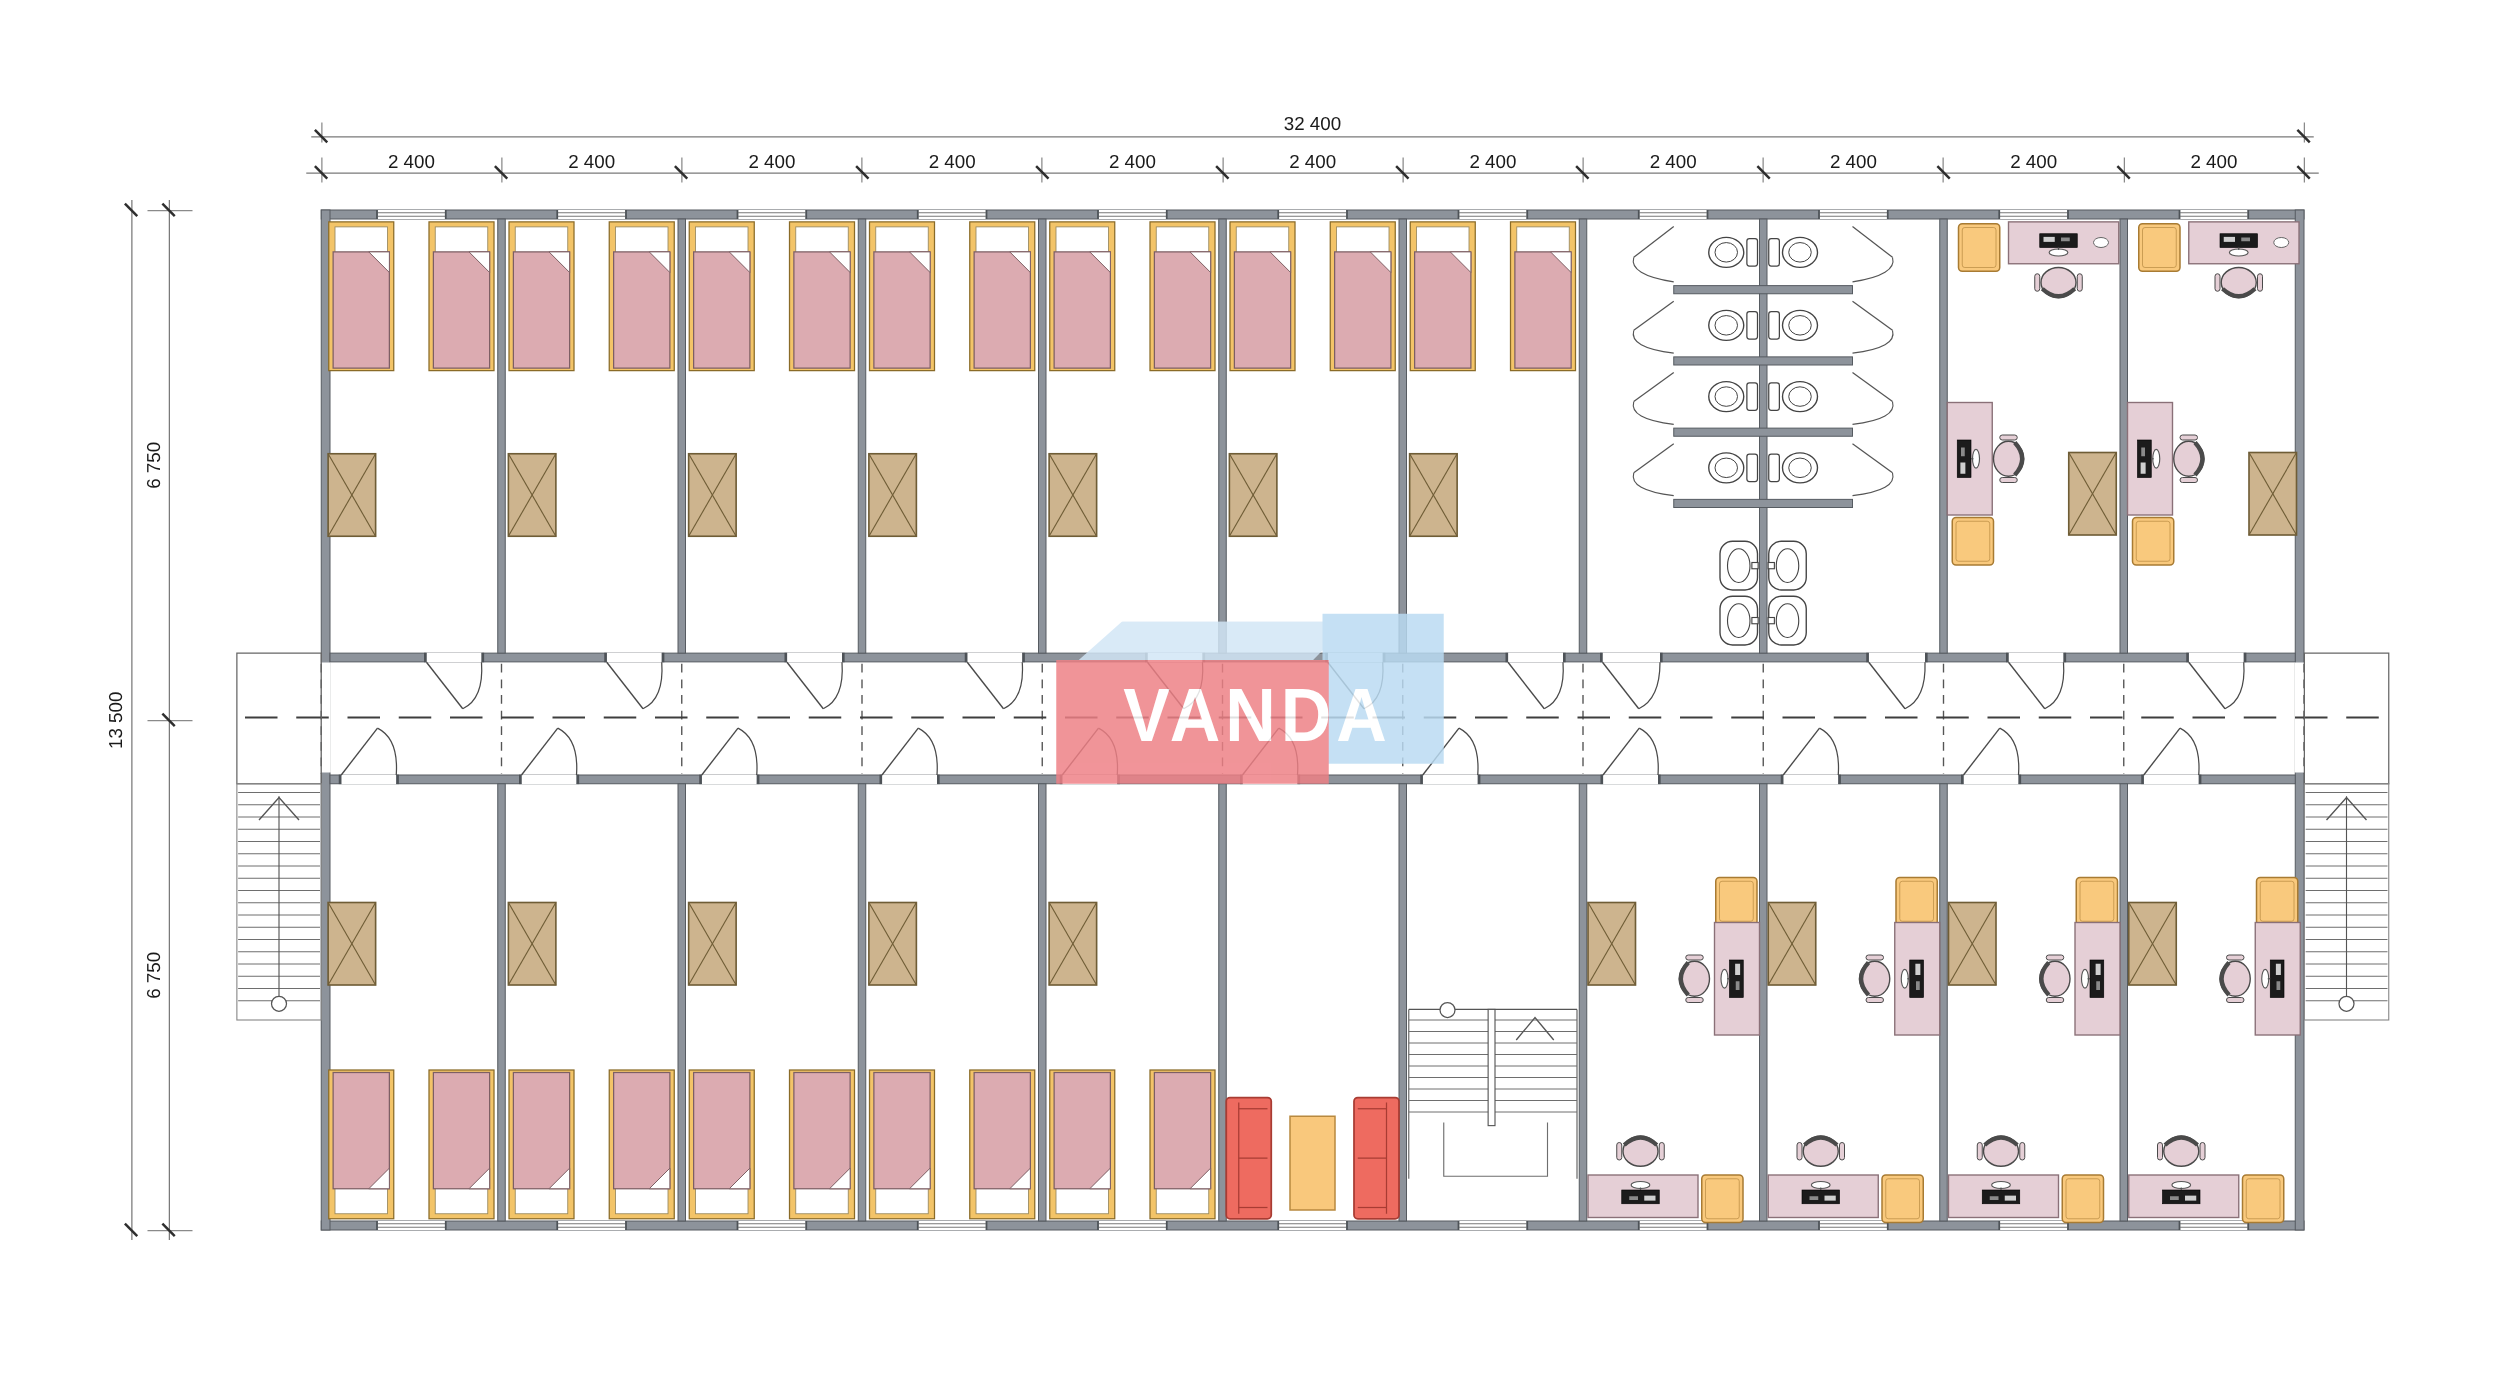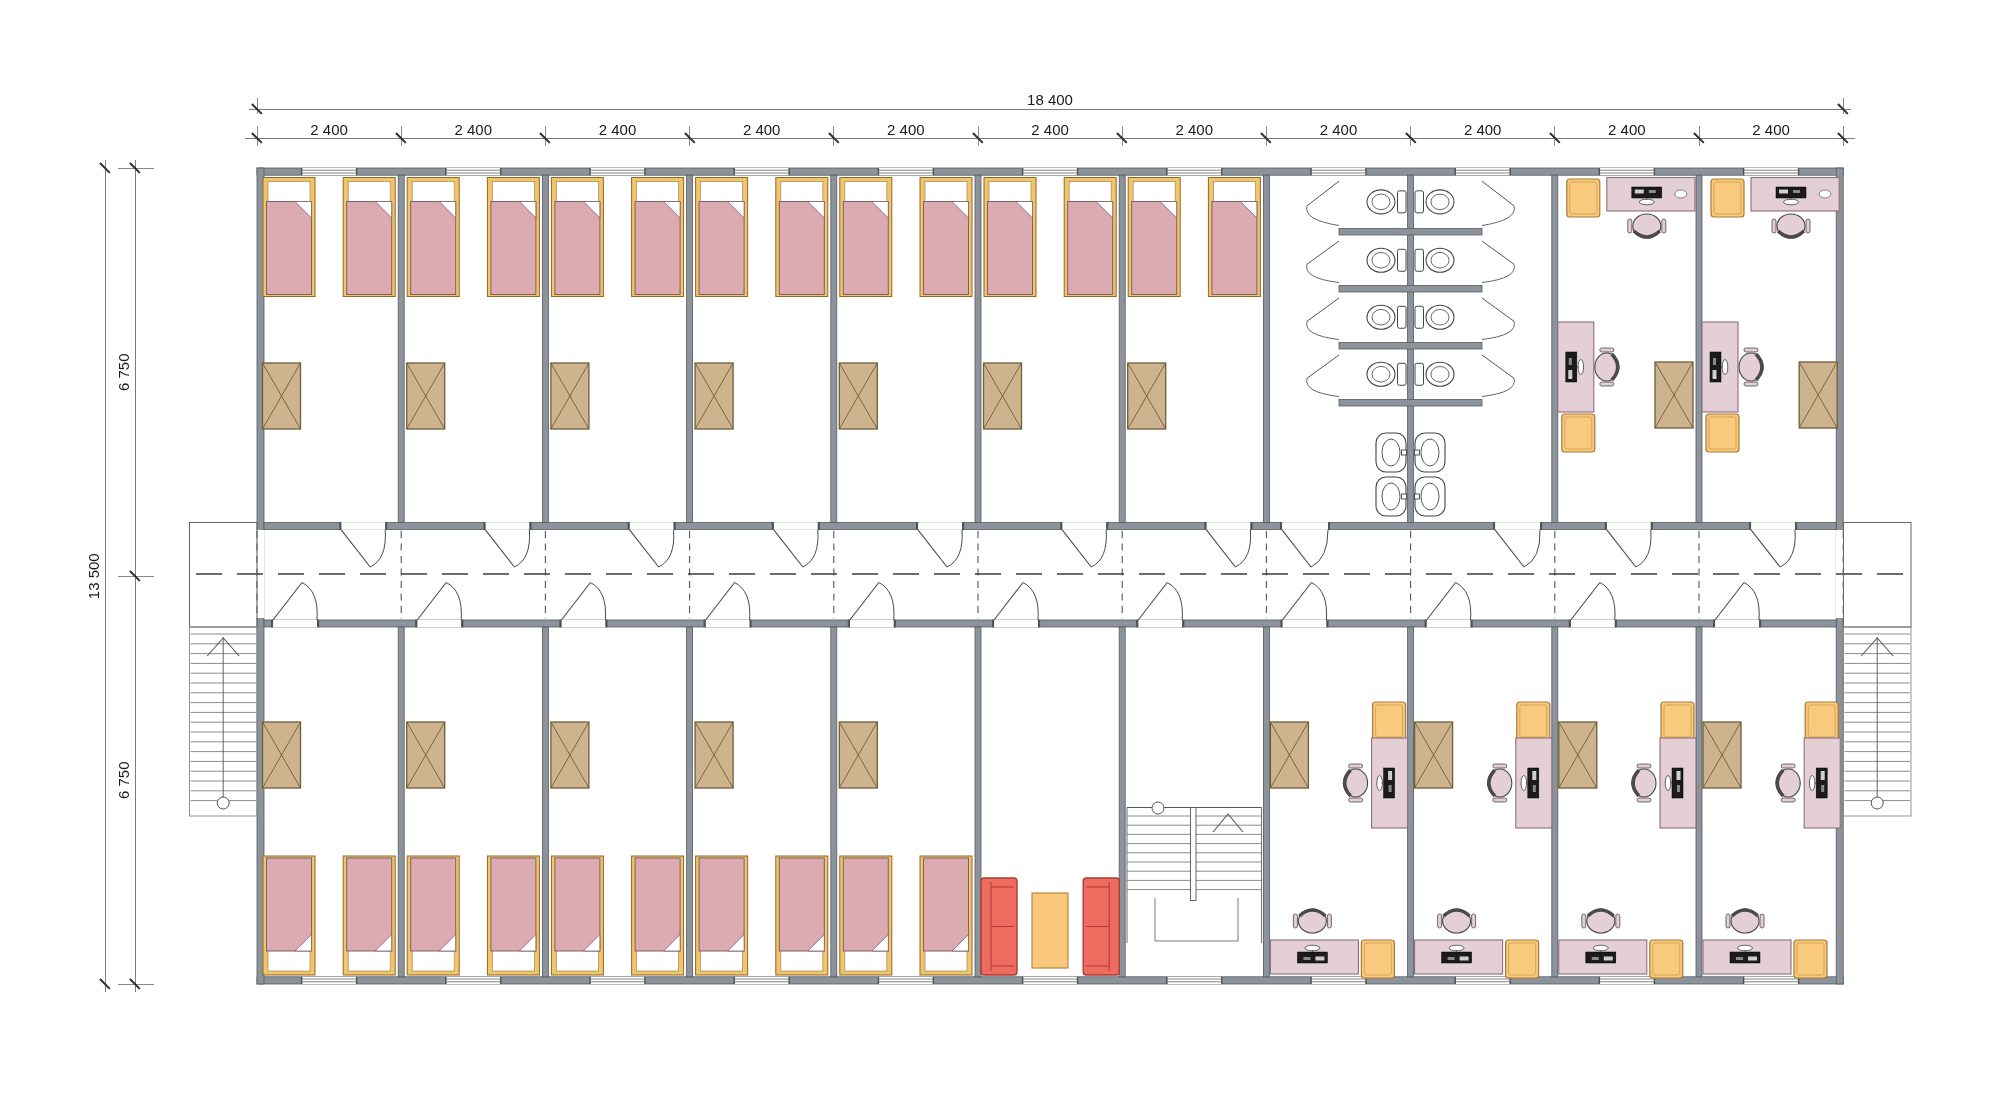--- a/index.html
+++ b/index.html
@@ -984,25 +984,31 @@
         <line x1="1844.5" y1="771.1999999999994" x2="1910" y2="771.1999999999994" stroke="#6e6e6e" stroke-width="0.8"></line>
         <line x1="1844.5" y1="780.9999999999993" x2="1910" y2="780.9999999999993" stroke="#6e6e6e" stroke-width="0.8"></line>
         <line x1="1844.5" y1="790.7999999999993" x2="1910" y2="790.7999999999993" stroke="#6e6e6e" stroke-width="0.8"></line>
         <line x1="1844.5" y1="800.5999999999992" x2="1910" y2="800.5999999999992" stroke="#6e6e6e" stroke-width="0.8"></line>
         <line x1="1877.2" y1="637" x2="1877.2" y2="803" stroke="#555" stroke-width="0.9"></line>
         <circle cx="1877.2" cy="803" r="6" fill="#fff" stroke="#555" stroke-width="1"></circle>
         <path d="M 1861.2,656 L 1877.2,638 L 1893.2,656" fill="none" stroke="#555" stroke-width="1.1"></path>
       </g>
     </svg>
 
-  <div class="dim-label" style="left:990px;top:92px;width:120px;">18 400</div>
+  <div class="dim-label" style="left:990px;top:92px;width:120px;">32 400</div>
   <div class="dim-label vert" style="left:34px;top:568px;width:120px;">13 500</div>
   <div class="dim-label vert" style="left:64px;top:364px;width:120px;">6 750</div>
   <div class="dim-label vert" style="left:64px;top:772px;width:120px;">6 750</div>
 
+  <div id="watermark">
+    <div class="wm-top"></div>
+    <div class="wm-blue"></div>
+    <div class="wm-red"></div>
+    <div class="wm-text">VANDA</div>
+  </div>
 <div class="dline" style="left: 249px; top: 108.5px; width: 1602px; height: 1px;"></div>
     <div class="dline" style="left: 245px; top: 137.5px; width: 1610px; height: 1px;"></div>
     <div class="dline" style="left: 104.5px; top: 160px; width: 1px; height: 832px;"></div>
     <div class="dline" style="left: 134.5px; top: 160px; width: 1px; height: 832px;"></div>
     <div class="tick" style="left: 250px; top: 108.2px;"></div>
     <div class="tick" style="left: 1836px; top: 108.2px;"></div>
     <div class="tick" style="left: 250px; top: 137.2px;"></div>
     <div class="stub" style="left: 256.6px; top: 126px; width: 0.9px; height: 20px;"></div>
     <div class="tick" style="left: 394.2px; top: 137.2px;"></div>
     <div class="stub" style="left: 400.8px; top: 126px; width: 0.9px; height: 20px;"></div>

